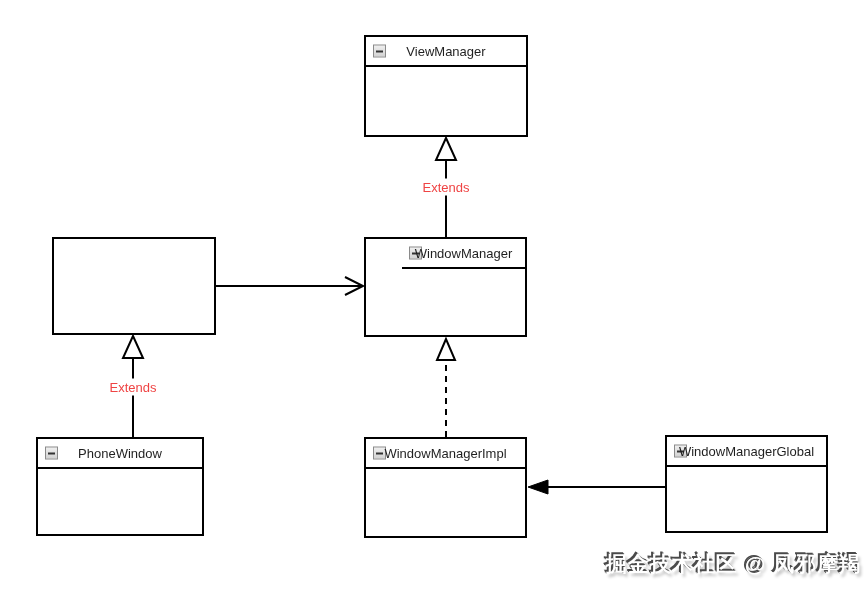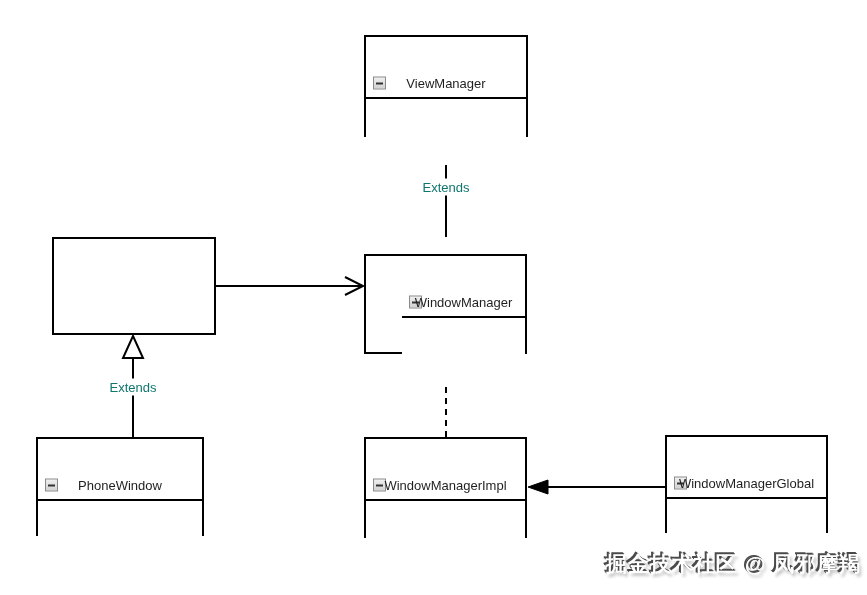--- a/index.html
+++ b/index.html
@@ -20,21 +20,20 @@
   .class-box {
     position: absolute;
     border: 2px solid #000000;
     background: #ffffff;
   }
   .class-header {
     position: relative;
     height: 30px;
     border-bottom: 2px solid #000000;
     background: #ffffff;
-    margin-top: 32px;
   }
   .collapse-icon {
     position: absolute;
     left: 7px; top: 50%;
     transform: translateY(-50%);
     width: 13px; height: 13px;
     background: linear-gradient(#efefef, #d2d2d2);
     border: 1px solid #8a8a8a;
     z-index: 0;
   }
@@ -57,21 +56,21 @@
     white-space: nowrap;
     z-index: 1;
   }
   .class-body { width: 100%; height: calc(100% - 32px); background: #ffffff; }
   .edge-label {
     position: absolute;
     transform: translate(-50%, -50%);
     background: #ffffff;
     padding: 1px 4px;
     font-size: 13px;
-    color: #0f766e;
+    color: #ef4444;
     white-space: nowrap;
     z-index: 2;
   }
   .watermark {
     position: absolute;
     right: 6px;
     top: 550px;
     font-size: 21px;
     font-weight: bold;
     letter-spacing: 1px;
@@ -121,21 +120,21 @@
       <span class="collapse-icon"></span>
       <span class="class-title">ViewManager</span>
     </div>
     <div class="class-body"></div>
   </div>
 
   <div class="class-box" style="left:52px; top:237px; width:164px; height:98px;">
     <div class="class-body"></div>
   </div>
 
-  <div class="class-box" style="left:364px; top:254px; width:163px; height:100px;padding-left:36px;">
+  <div class="class-box" style="left:364px; top:237px; width:163px; height:100px;padding-left:36px;">
     <div class="class-header">
       <span class="collapse-icon"></span>
       <span class="class-title">WindowManager</span>
     </div>
     <div class="class-body"></div>
   </div>
 
   <div class="class-box" style="left:36px; top:437px; width:168px; height:99px;">
     <div class="class-header">
       <span class="collapse-icon"></span>

